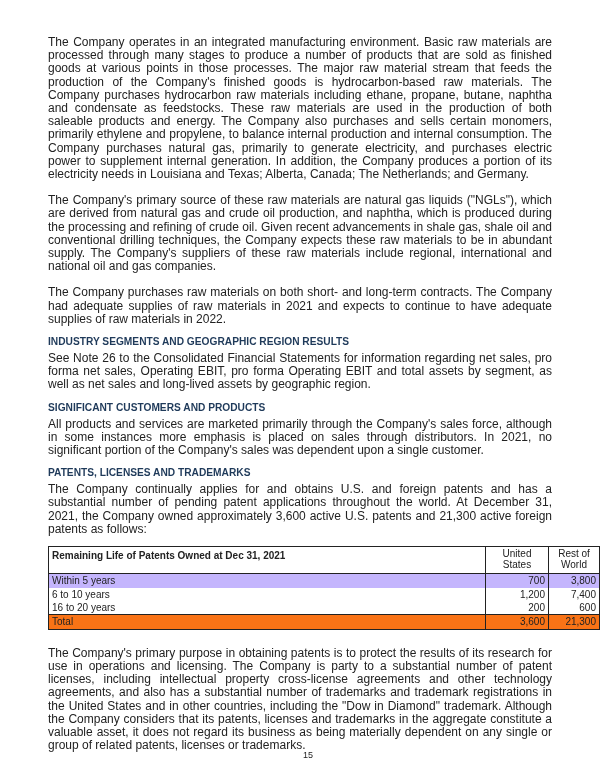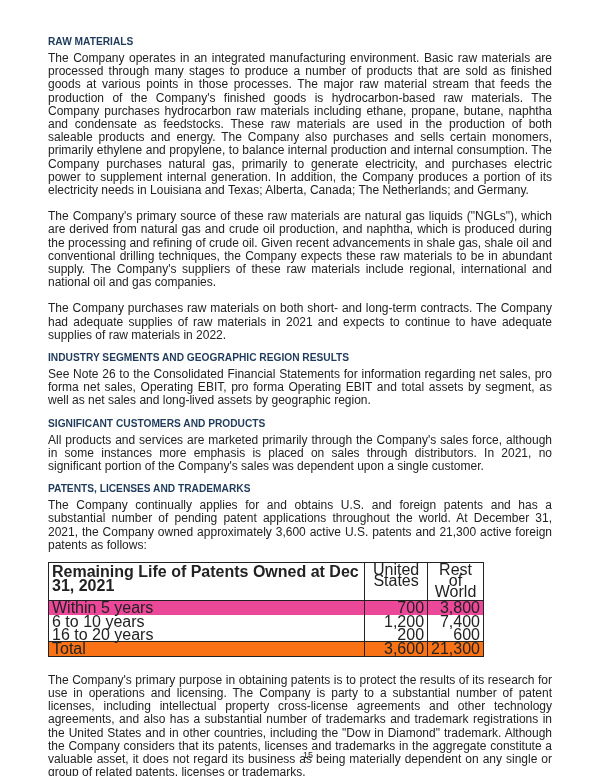--- a/index.html
+++ b/index.html
@@ -5,41 +5,40 @@
     html, body { margin: 0; padding: 0; background: #ffffff; }
     body { width: 600px; height: 776px; position: relative; overflow: hidden;
            font-family: "Liberation Sans", sans-serif; color: #222; }
     .page { position: absolute; left: 48px; top: 36px; width: 504px; }
     h2 { font-family: "Liberation Sans", sans-serif; font-size: 10.2px; font-weight: bold;
          color: #1f3a5a; margin: 0 0 4px 0; letter-spacing: 0; line-height: 12px; }
     p { font-size: 12px; line-height: 13.2px; margin: 0; text-align: justify;
         text-align-last: left; color: #222; }
     .gap-s { height: 13px; }
     .gap-h { height: 10px; }
-    table.patents { border-collapse: collapse; width: 436px; margin-top: 10px;
-                    font-size: 16px; border: 1.2px solid #222; }
+    table.patents { border-collapse: collapse; width: 552px; margin-top: 10px;
+                    font-size: 10px; border: 1.2px solid #222; }
     table.patents th, table.patents td { border-left: 1px solid #222; border-right: 1px solid #222;
                     padding: 0 3px; line-height: 13.4px; }
     table.patents thead th { font-weight: bold; text-align: left; vertical-align: top;
                     border-bottom: 1.2px solid #222; padding-top: 2px; padding-bottom: 3px; color:#222; }
     table.patents thead th.num { font-weight: normal; text-align: center;
                     width: 56px; line-height: 11px; padding-top: 1px; }
     table.patents thead th.num.w { width: 44px; }
     table.patents td.num { text-align: right; }
-    table.patents tr.shade td { background: #ec4899; }
+    table.patents tr.shade td { background: #c4b5fd; }
     table.patents tr.total td { border-top: 1.2px solid #222; background: #f97316; }
     .pagenum { position: absolute; left: 10px; width: 596px; top: 750px; text-align: center;
                font-size: 9px; color: #222; }
   </style>
 </head>
 <body>
 
 <div class="page">
 
-  <h2>RAW MATERIALS</h2>
   <p>The Company operates in an integrated manufacturing environment. Basic raw materials are processed through many stages to produce a number of products that are sold as finished goods at various points in those processes. The major raw material stream that feeds the production of the Company's finished goods is hydrocarbon-based raw materials. The Company purchases hydrocarbon raw materials including ethane, propane, butane, naphtha and condensate as feedstocks. These raw materials are used in the production of both saleable products and energy. The Company also purchases and sells certain monomers, primarily ethylene and propylene, to balance internal production and internal consumption. The Company purchases natural gas, primarily to generate electricity, and purchases electric power to supplement internal generation. In addition, the Company produces a portion of its electricity needs in Louisiana and Texas; Alberta, Canada; The Netherlands; and Germany.</p>
   <div class="gap-s"></div>
   <p>The Company's primary source of these raw materials are natural gas liquids ("NGLs"), which are derived from natural gas and crude oil production, and naphtha, which is produced during the processing and refining of crude oil. Given recent advancements in shale gas, shale oil and conventional drilling techniques, the Company expects these raw materials to be in abundant supply. The Company's suppliers of these raw materials include regional, international and national oil and gas companies.</p>
   <div class="gap-s"></div>
   <p>The Company purchases raw materials on both short- and long-term contracts. The Company had adequate supplies of raw materials in 2021 and expects to continue to have adequate supplies of raw materials in 2022.</p>
   <div class="gap-h"></div>
 
   <h2>INDUSTRY SEGMENTS AND GEOGRAPHIC REGION RESULTS</h2>
   <p>See Note 26 to the Consolidated Financial Statements for information regarding net sales, pro forma net sales, Operating EBIT, pro forma Operating EBIT and total assets by segment, as well as net sales and long-lived assets by geographic region.</p>
   <div class="gap-h"></div>

